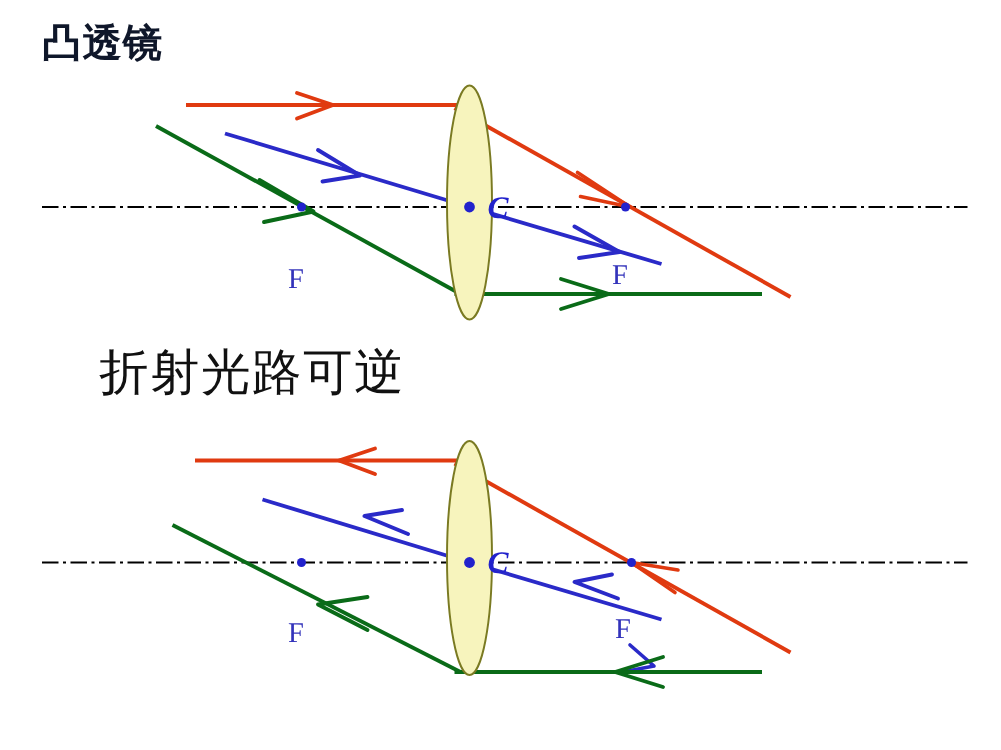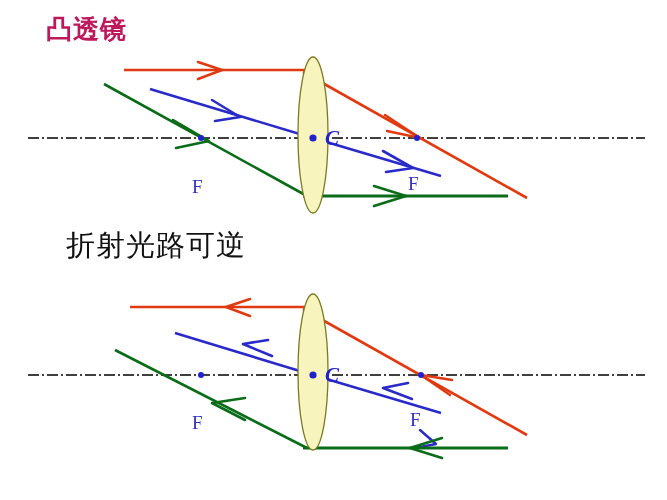--- a/index.html
+++ b/index.html
@@ -22,36 +22,36 @@
   }
   svg.diagram {
     position: absolute;
     left: 0; top: 0;
     width: 667px;
     height: 500px;
     display: block;
   }
   .title-cn-red {
     position: absolute;
-    left: 46px;
+    left: 28px;
     top: 16px;
     font-family: "DejaVu Sans", sans-serif;
     font-size: 26px;
     font-weight: bold;
-    color: #be185d;
+    color: #0f172a;
     letter-spacing: 1px;
     white-space: nowrap;
     line-height: 1;
   }
   .title-cn-black {
     position: absolute;
     left: 66px;
     top: 231px;
     font-family: "DejaVu Sans", sans-serif;
-    font-size: 29px;
+    font-size: 33px;
     font-weight: normal;
     color: #111111;
     letter-spacing: 1px;
     white-space: nowrap;
     line-height: 1;
     text-align: right;
   }
   .f-label {
     position: absolute;
     font-family: "Liberation Serif", serif;

